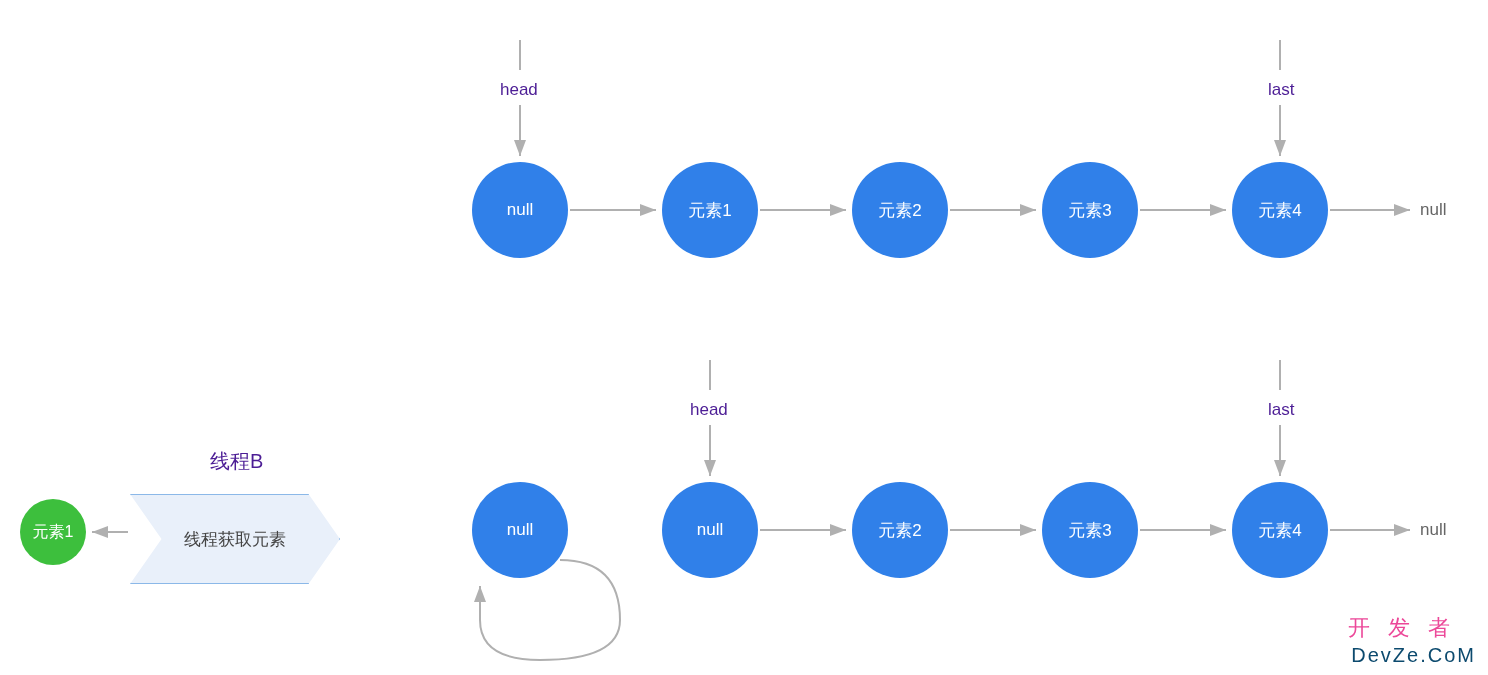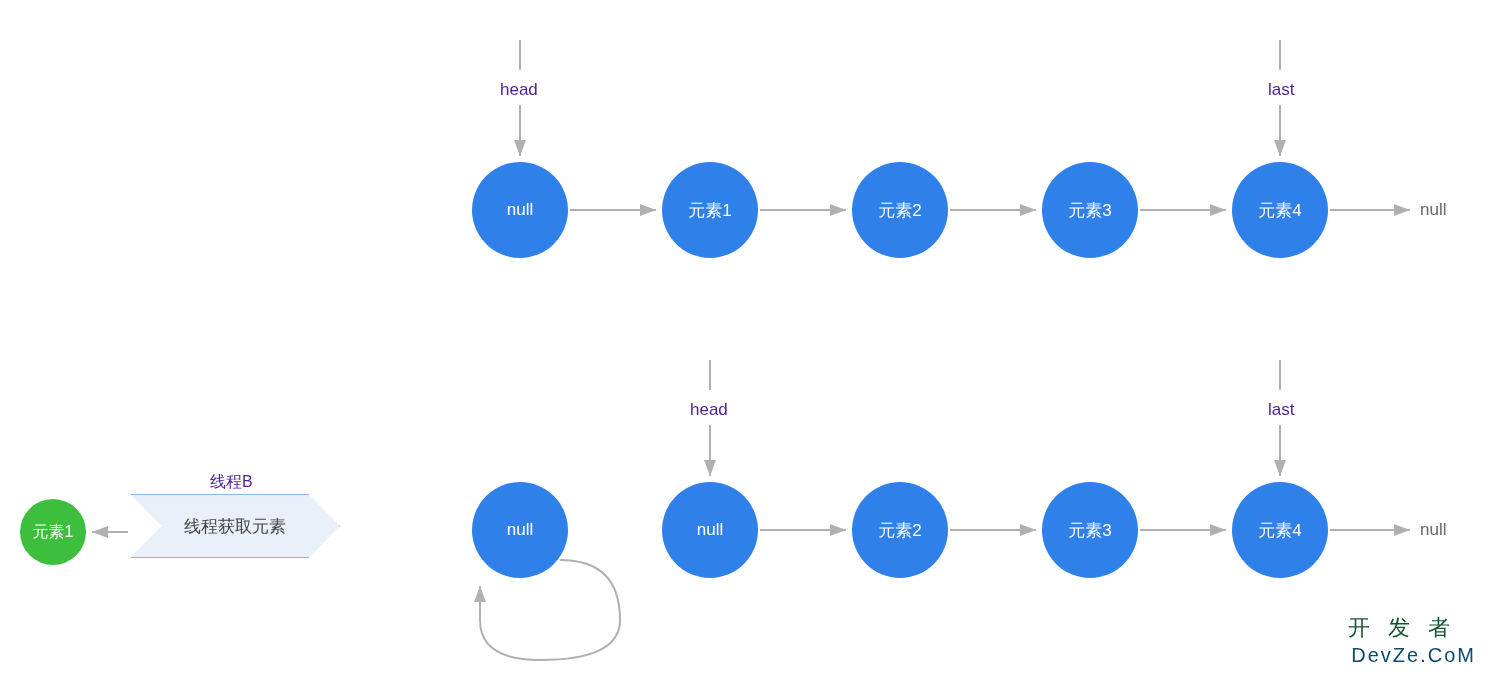--- a/index.html
+++ b/index.html
@@ -44,21 +44,21 @@
   }
   .tail {
     position: absolute;
     color: #666;
     font-size: 17px;
   }
   .watermark1 {
     position: absolute;
     right: 20px;
     bottom: 32px;
-    color: #14532d;
+    color: #ec4899;
     font-size: 22px;
     letter-spacing: 18px;
     font-weight: 400;
     font-family: Liberation Mono, monospace;
   }
   .watermark2 {
     position: absolute;
     right: 12px;
     bottom: 8px;
     color: #0c4a6e;
@@ -109,25 +109,25 @@
     <span>元素2</span>
   </div>
 <div class="node blue bignode" style="left:1042px;top:482px;">
     <span>元素3</span>
   </div>
 <div class="node blue bignode" style="left:1232px;top:482px;">
     <span>元素4</span>
   </div>
 <div class="tail" style="left:1420px;top:520px;">null</div>
 
-<div class="label" style="left:210px;top:448px;font-size:16px;margin-top:24px;">线程B</div>
+<div class="label" style="left:210px;top:448px;font-size:20px;">线程B</div>
 <div class="node green smallnode" style="left:20px;top:499px;">
     <span>元素1</span>
   </div>
-<div class="chevron" style="left:130px;top:494px;width:210px;height:64px;">
+<div class="chevron" style="left:130px;top:494px;width:210px;height:90px;">
     <span>线程获取元素</span>
   </div>
 
 <div class="watermark1">开发者</div>
 <div class="watermark2">DevZe.CoM</div>
 
 <svg class="arrows">
   <defs>
     <marker id="ah" markerWidth="10" markerHeight="10" refX="8" refY="3" orient="auto" markerUnits="strokeWidth">
       <path d="M0,0 L8,3 L0,6 Z" fill="#b0b0b0"></path>

